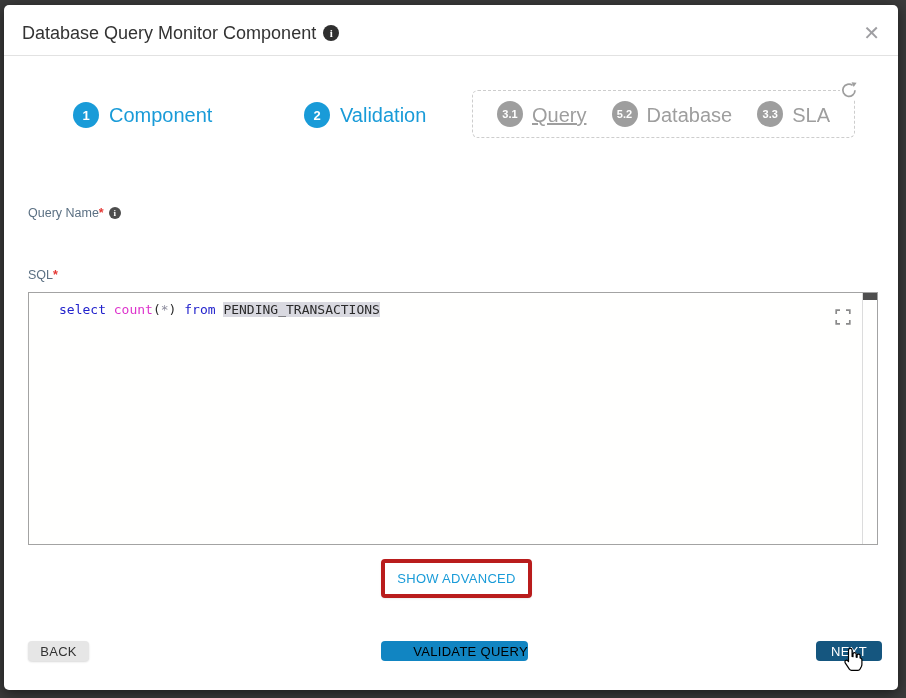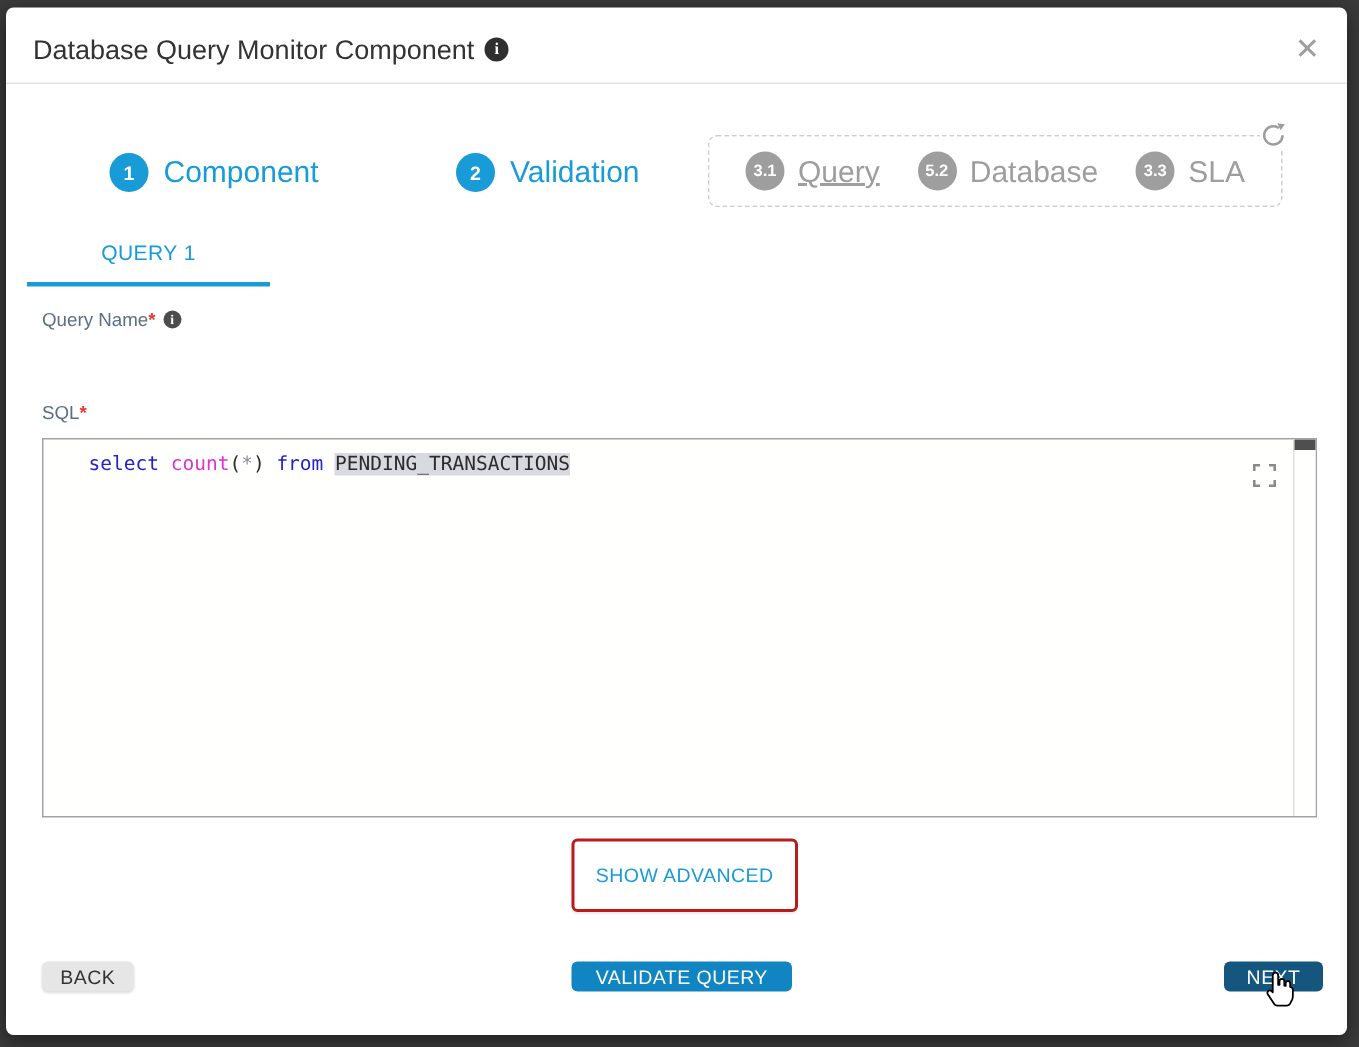--- a/index.html
+++ b/index.html
@@ -73,25 +73,25 @@
   .code-line .fn { color:#dd33cc; }
   .code-line .op { color:#8c8c9c; }
   .code-line .hl { background:#d9d9e0; color:#2b2b2b; }
   .fullscreen-btn { position:absolute; right:26px; top:16px; width:16px; height:16px; cursor:pointer; }
   .scroll-track { position:absolute; right:0; top:0; bottom:0; width:15px; border-left:1px solid #dcdcdc; background:#fffffe; }
   .scroll-thumb { position:absolute; left:0; top:0; width:14px; height:7px; background:#4f4f4f; cursor:grab; }
   
   .btn { position:absolute; height:20px; border-radius:4px; font-size:13px; letter-spacing:.3px;
          font-family:"Liberation Sans","DejaVu Sans",sans-serif; border:none; cursor:pointer; }
   .btn-advanced {
-    left:377px; top:554px; width:151px; height:49px; background:#fff; color:#199bd8;
-    border:2px solid #b91c1c; box-shadow:0 1px 2px rgba(0,0,0,.08);
+    left:377px; top:554px; width:151px; height:39px; background:#fff; color:#199bd8;
+    border:4px solid #b91c1c; box-shadow:0 1px 2px rgba(0,0,0,.08);
   }
   .btn-back { left:24px; top:636px; width:61px; background:#e6e6e6; color:#333; box-shadow:0 1px 2px rgba(0,0,0,.15); }
-  .btn-validate { left:377px; top:636px; width:147px; background:#1185c2; color:#ffffff; }
+  .btn-validate { left:377px; top:636px; width:147px; background:#1185c2; color:#000000;text-align:right; }
   .btn-next { left:812px; top:636px; width:66px; background:#15567f; color:#fff; }
   .cursor-hand { position:absolute; left:840px; top:646px; width:24px; height:26px; pointer-events:none; z-index:10; }
 </style>
 </head>
 <body>
 
 <div class="dialog">
 
   <div class="header">
     <div class="title"><span>Database Query Monitor Component</span><span class="info-badge">i</span>
@@ -122,21 +122,20 @@
       <div class="step-label">SLA</div>
     </div>
   </div>
   <div class="refresh-btn">
     <svg width="18" height="18" viewBox="0 0 18 18">
       <path d="M15 9.2 A6.1 6.1 0 1 1 12.6 4.4" fill="none" stroke="#9e9e9e" stroke-width="1.7"></path>
       <path d="M11.6 1.2 L16.6 1.8 L13.7 5.9 Z" fill="#9e9e9e"></path>
     </svg>
   </div>
 
-  <div class="tab">QUERY 1</div>
 
   <div class="field-label" style="left:24px; top:201px;"><span>Query Name</span><span class="req">*</span><span class="mini-info">i</span>
   </div>
 
   <div class="field-label" style="left:24px; top:263px;"><span>SQL</span><span class="req">*</span>
   </div>
 
   <div class="sql-editor">
     <div class="code-line"><span class="kw">select</span><span class="pl"> </span><span class="fn">count</span><span class="pl">(</span><span class="op">*</span><span class="pl">)</span><span class="pl"> </span><span class="kw">from</span><span class="pl"> </span><span class="hl">PENDING_TRANSACTIONS</span>
     </div>

